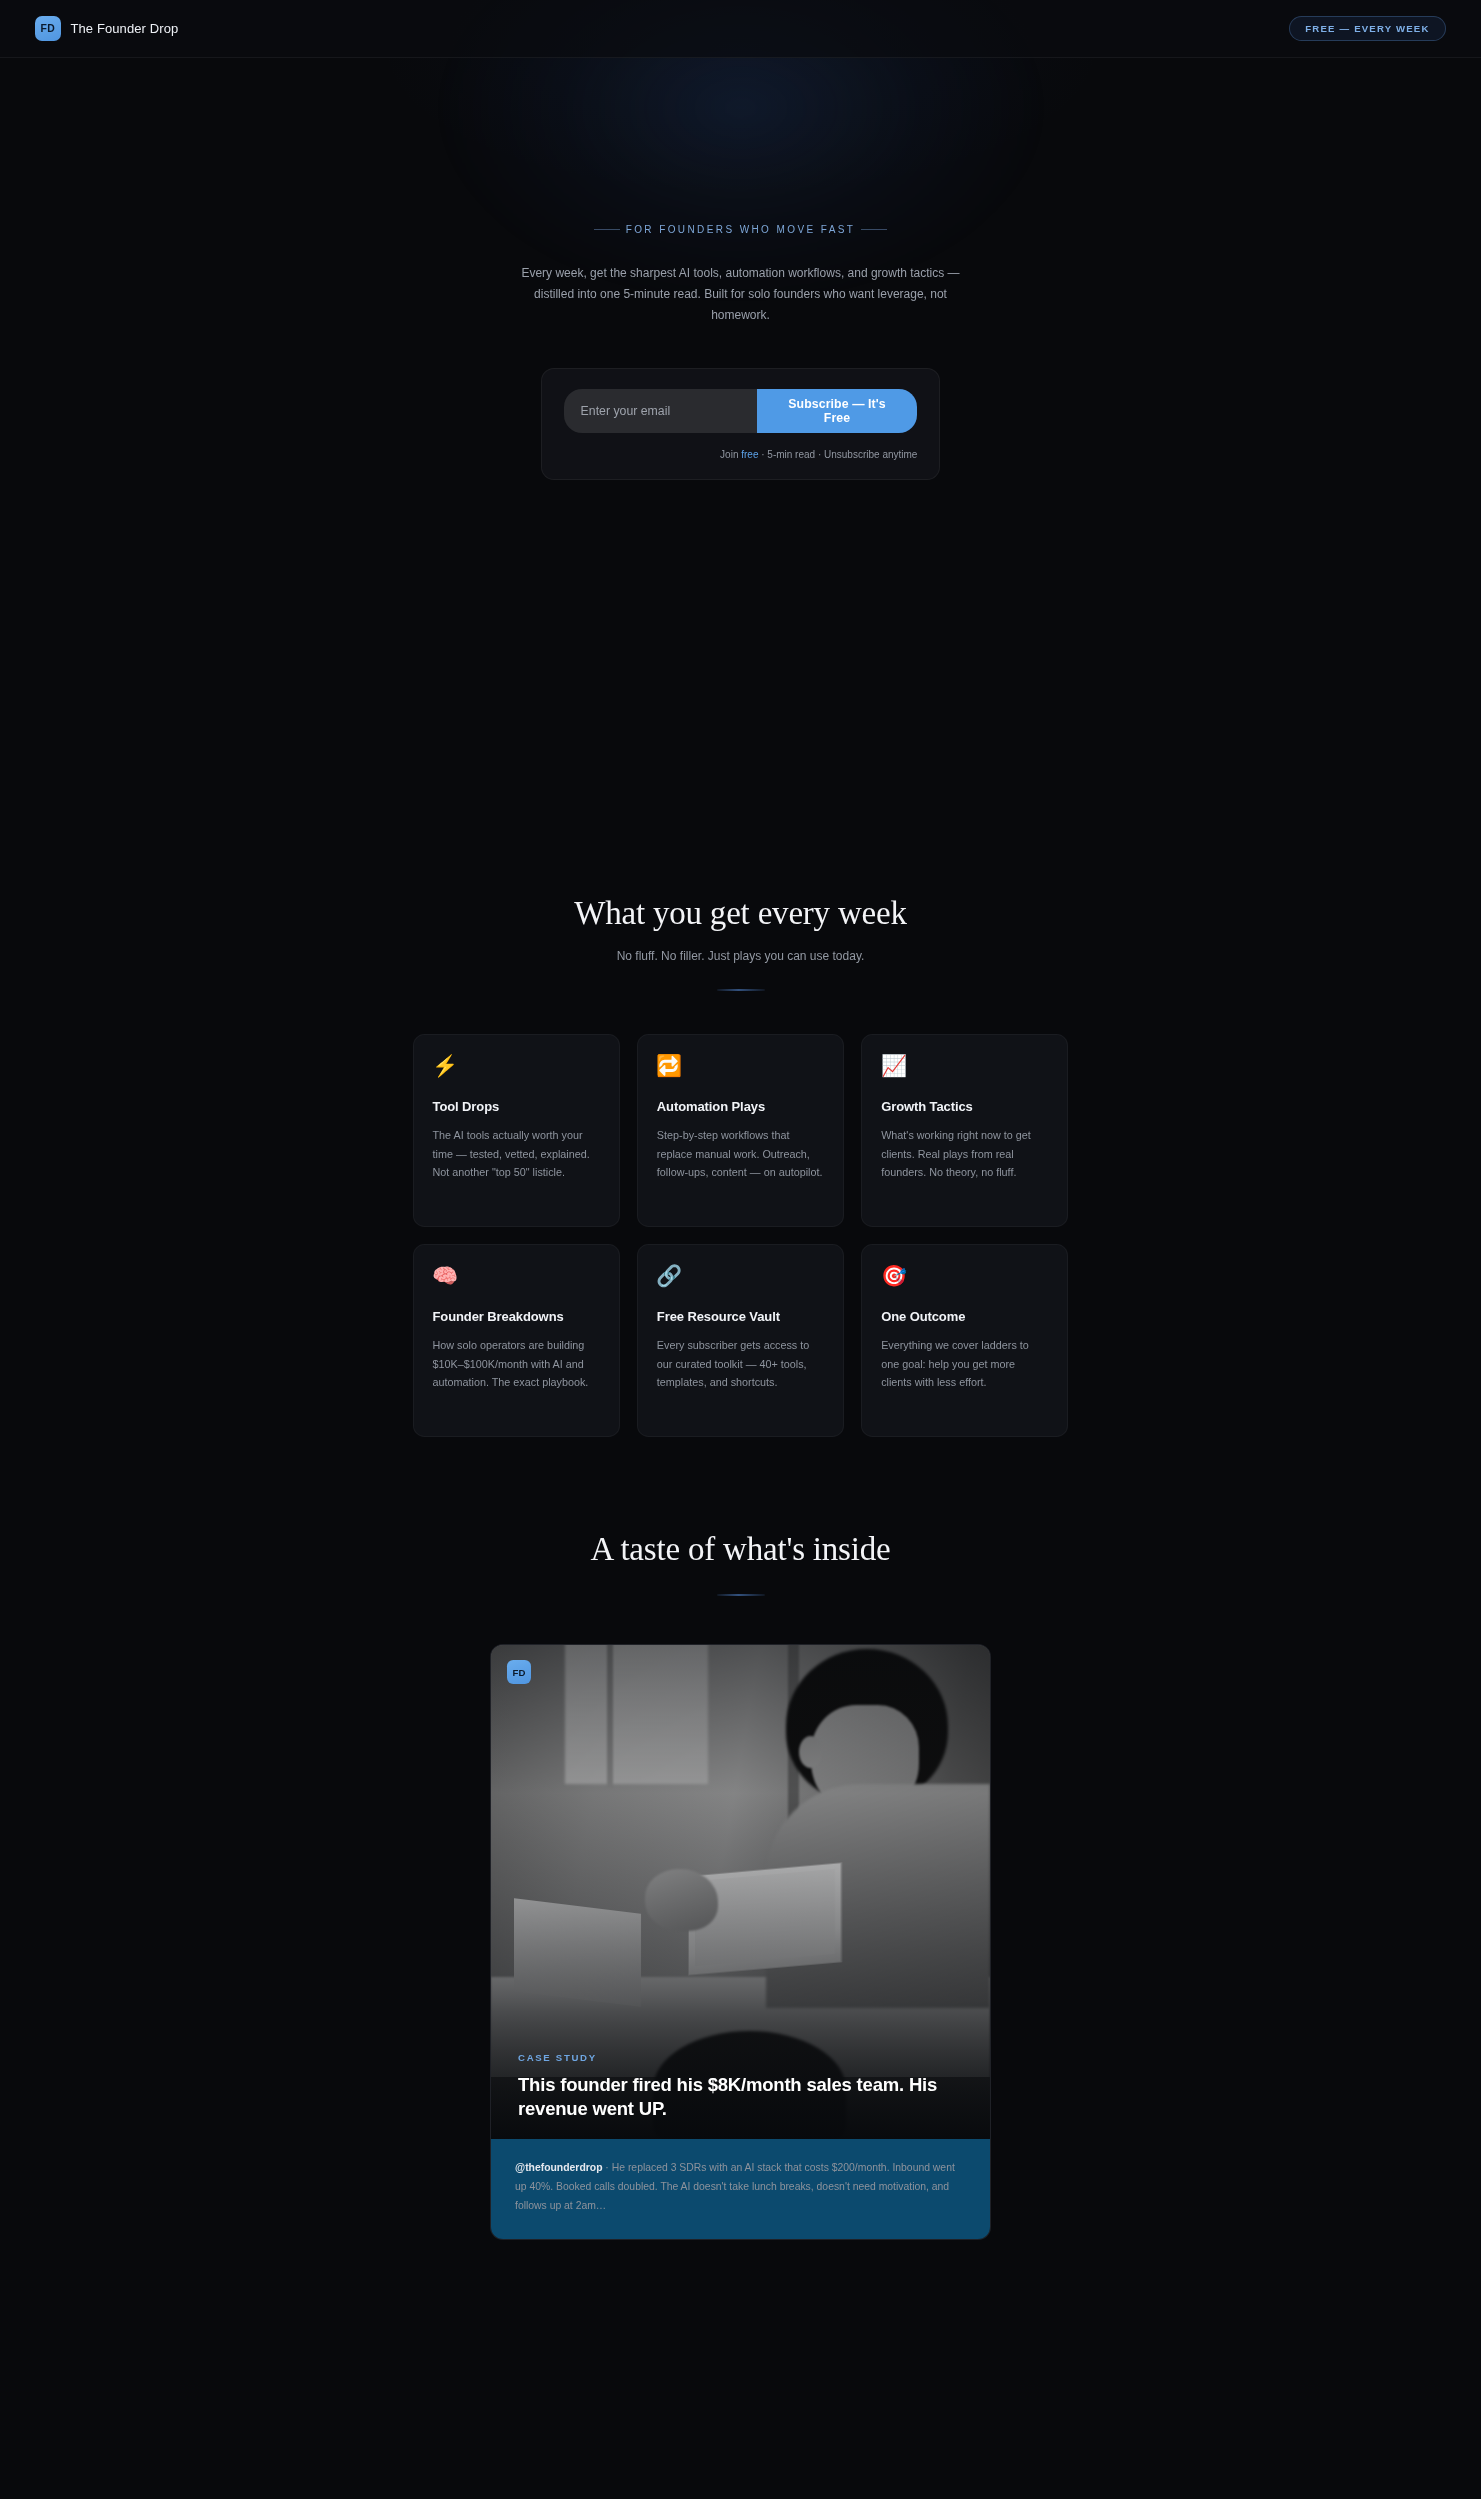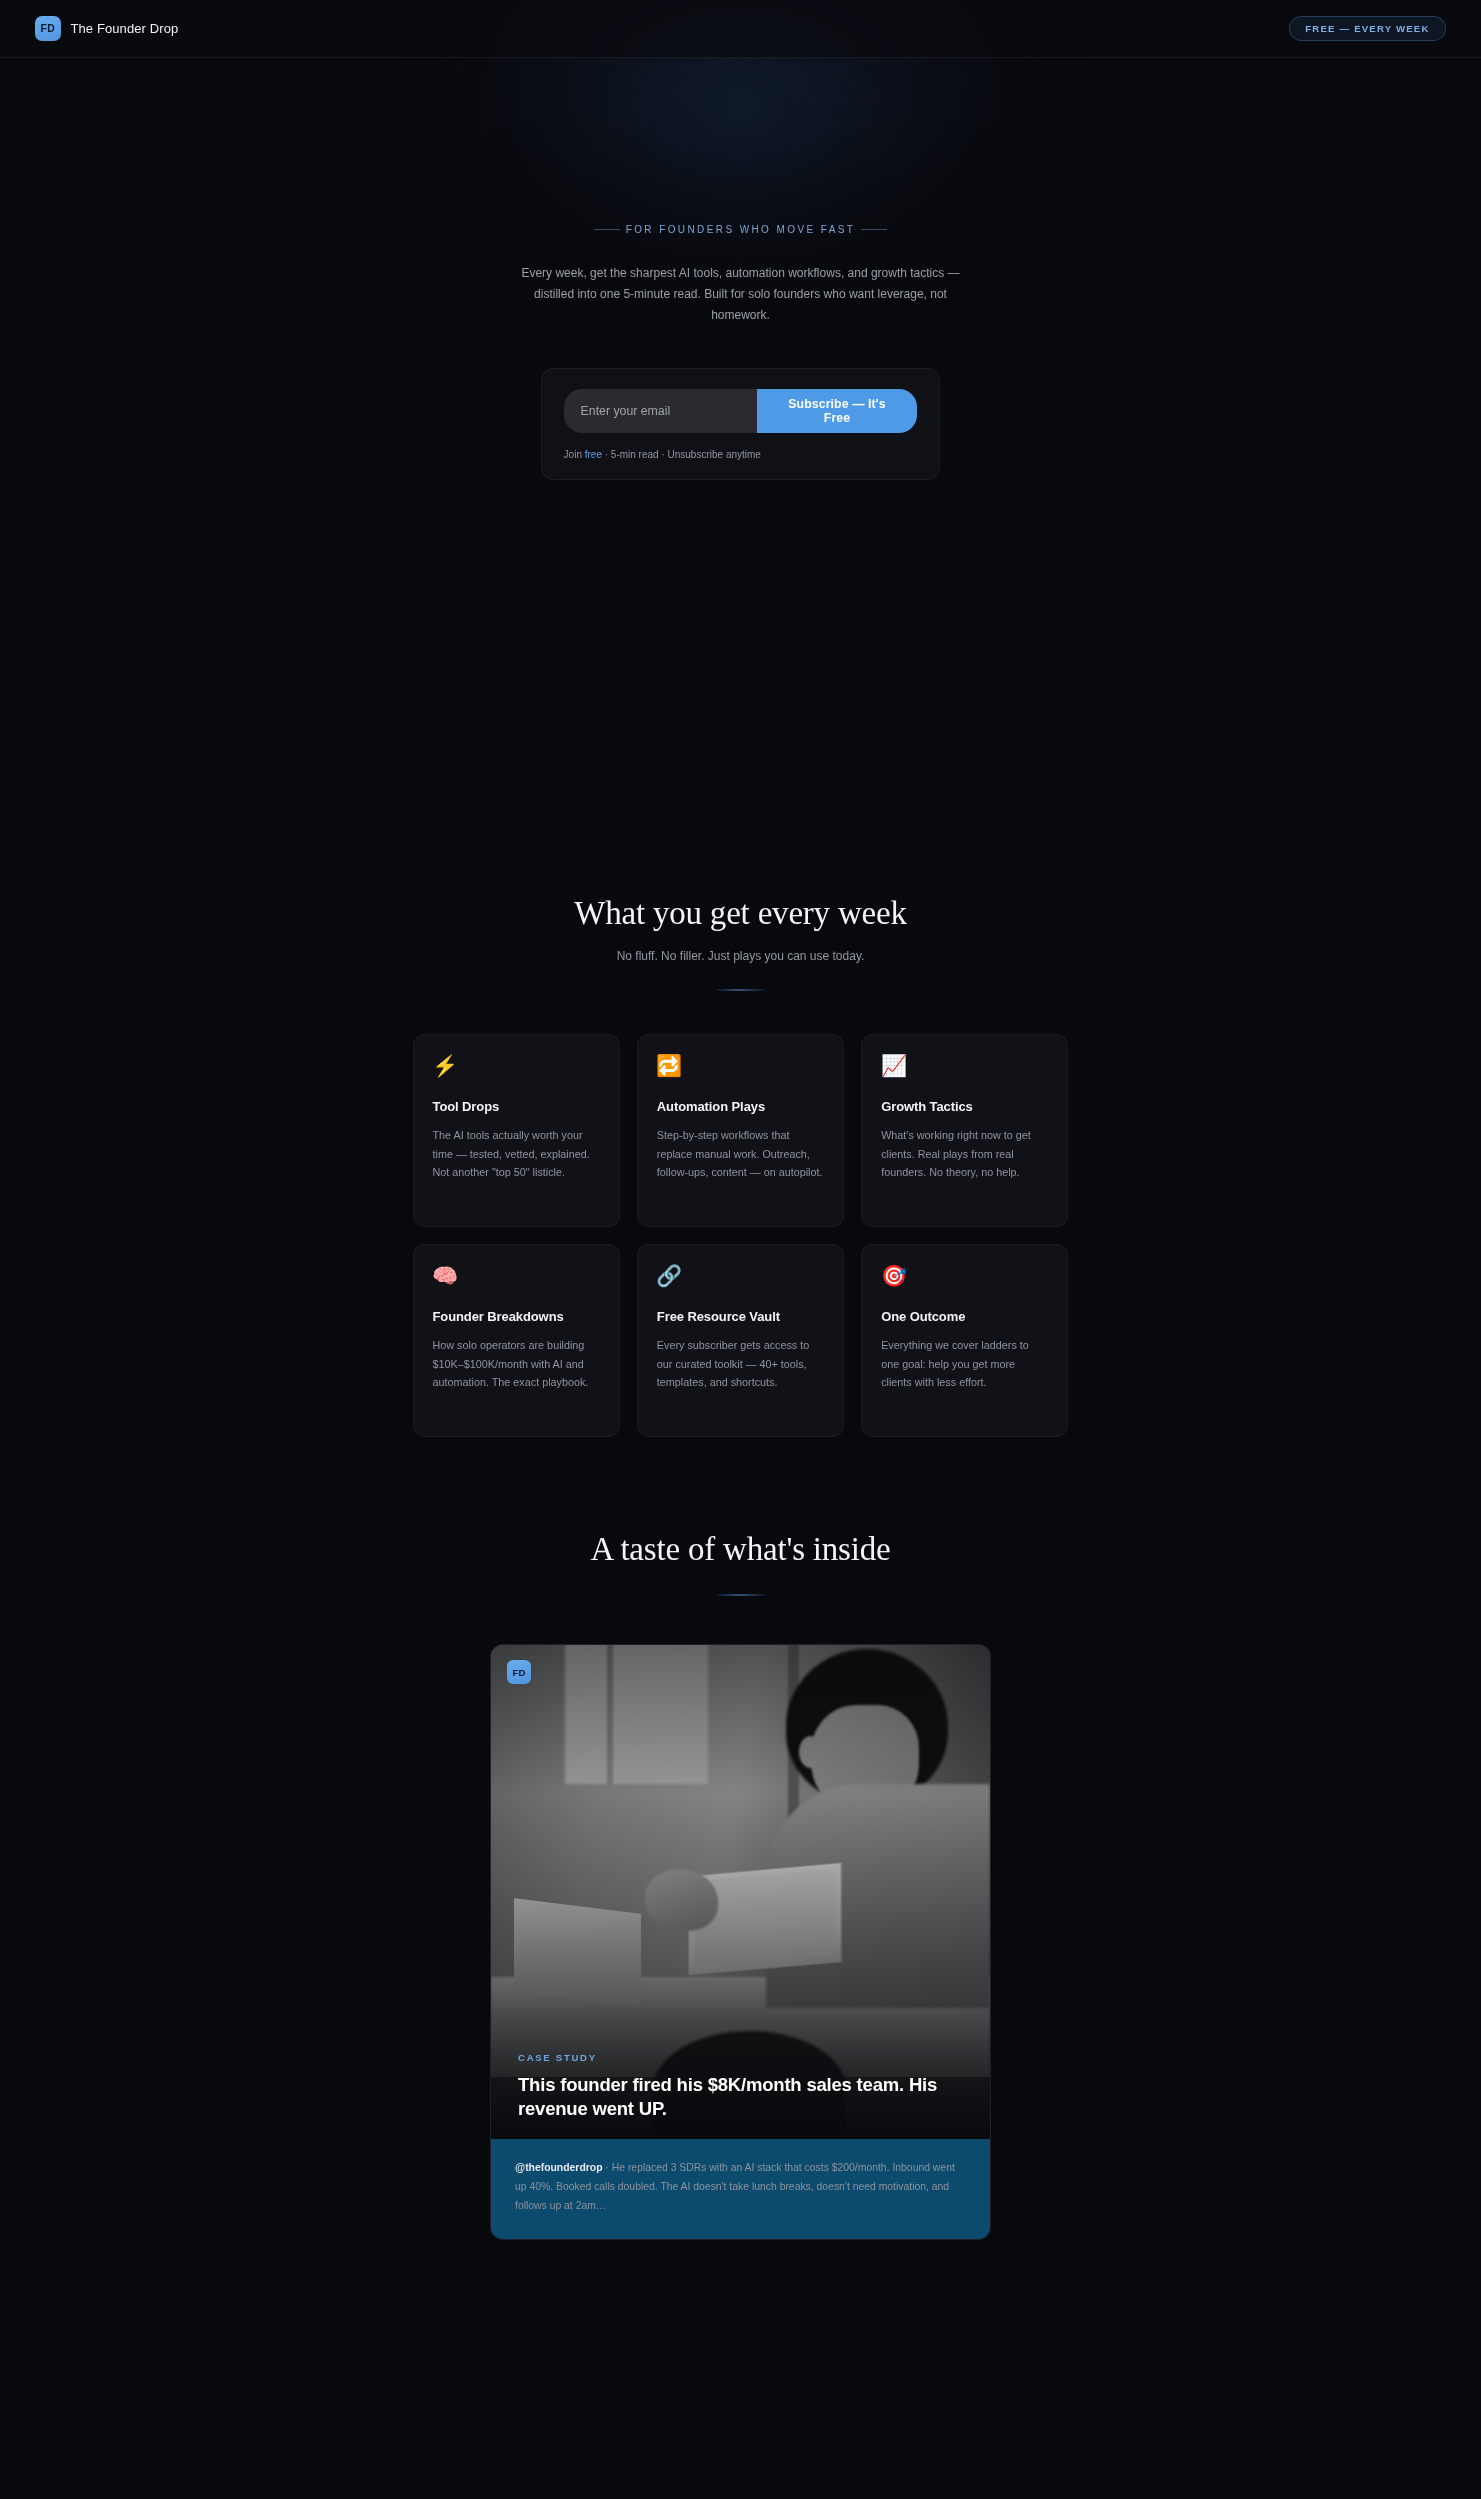--- a/index.html
+++ b/index.html
@@ -82,21 +82,21 @@
     padding:0 17px; font-size:12.3px; color:#e8eaef;
     font-family:"Liberation Sans", sans-serif;
   }
   .sub-input::placeholder{ color:#9ea3ac; }
   .sub-btn{
     border:0; cursor:pointer; padding:0 21.6px;
     background:#4f9ae6; color:#fff;
     font-size:12.3px; font-weight:700; letter-spacing:0.1px;
     font-family:"Liberation Sans", sans-serif;
   }
-  .sub-note{ margin-top:16px; text-align:left; font-size:10px; color:#9197a1; }
+  .sub-note{ margin-top:16px; text-align:right; font-size:10px; color:#9197a1; }
   .sub-note .free-word{ color:#5ca2e8; }
 
   
   .section{ position:absolute; left:0; width:1481px; text-align:center; }
   .sec-title{
     font-family:"Liberation Serif", serif;
     font-size:33px; font-weight:400; color:#f3f4f7; letter-spacing:-0.2px;
   }
   .sec-sub{ margin-top:17px; font-size:12px; color:#9399a3; }
   .sec-rule{
@@ -232,21 +232,21 @@
         <div class="card-text">The AI tools actually worth your time — tested, vetted, explained. Not another "top 50" listicle.</div>
       </div>
       <div class="card">
         <span class="card-icon">🔁</span>
         <div class="card-title">Automation Plays</div>
         <div class="card-text">Step-by-step workflows that replace manual work. Outreach, follow-ups, content — on autopilot.</div>
       </div>
       <div class="card">
         <span class="card-icon">📈</span>
         <div class="card-title">Growth Tactics</div>
-        <div class="card-text">What's working right now to get clients. Real plays from real founders. No theory, no help.</div>
+        <div class="card-text">What's working right now to get clients. Real plays from real founders. No theory, no fluff.</div>
       </div>
       <div class="card">
         <span class="card-icon">🧠</span>
         <div class="card-title">Founder Breakdowns</div>
         <div class="card-text">How solo operators are building $10K–$100K/month with AI and automation. The exact playbook.</div>
       </div>
       <div class="card">
         <span class="card-icon">🔗</span>
         <div class="card-title">Free Resource Vault</div>
         <div class="card-text">Every subscriber gets access to our curated toolkit — 40+ tools, templates, and shortcuts.</div>

